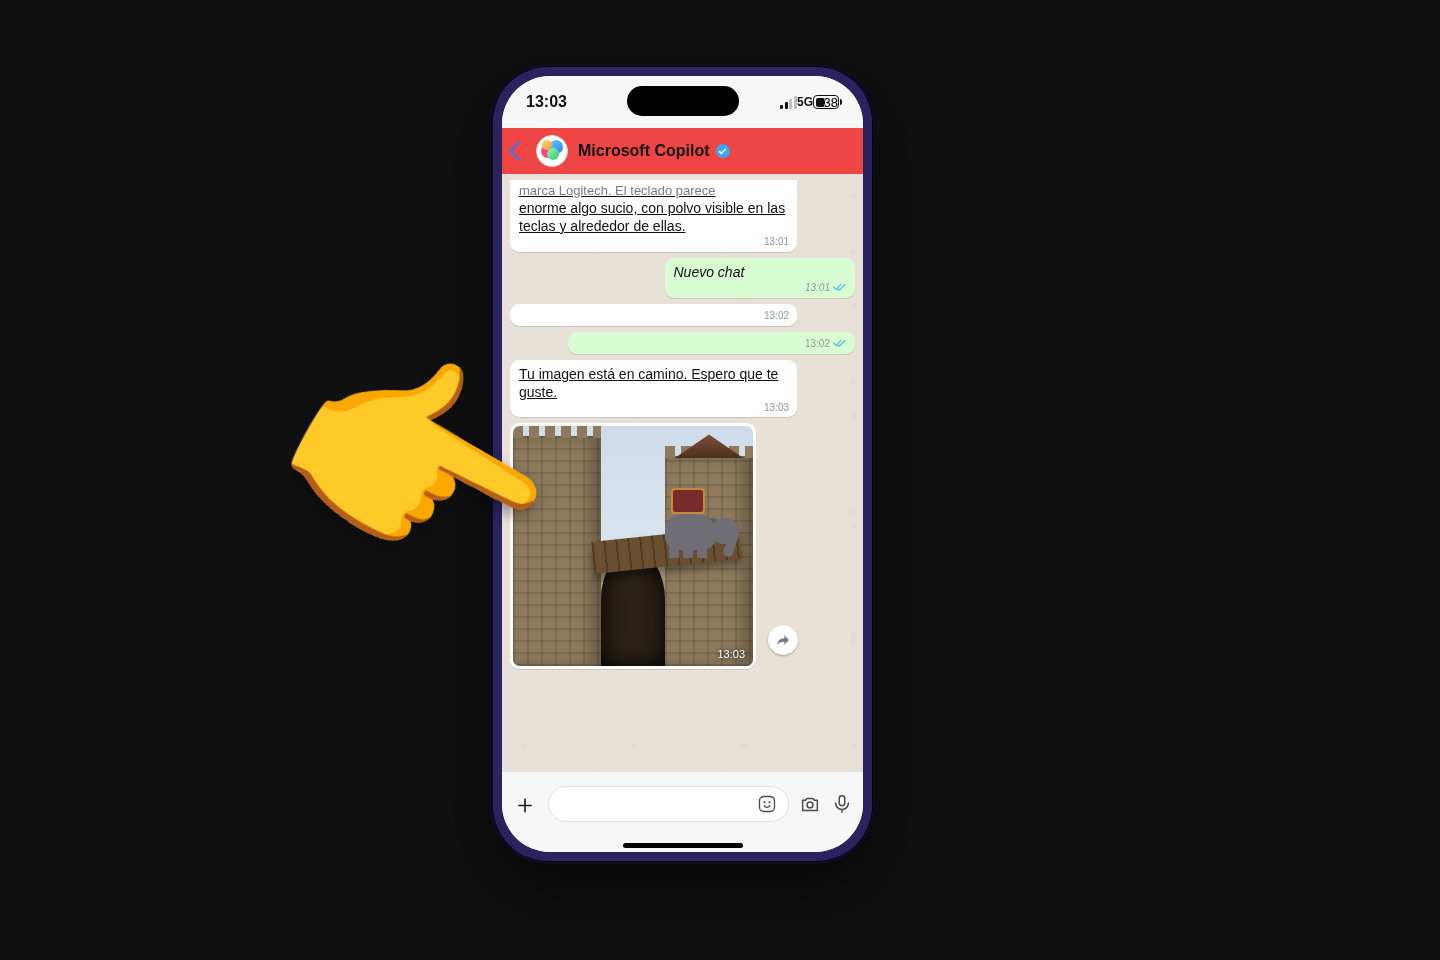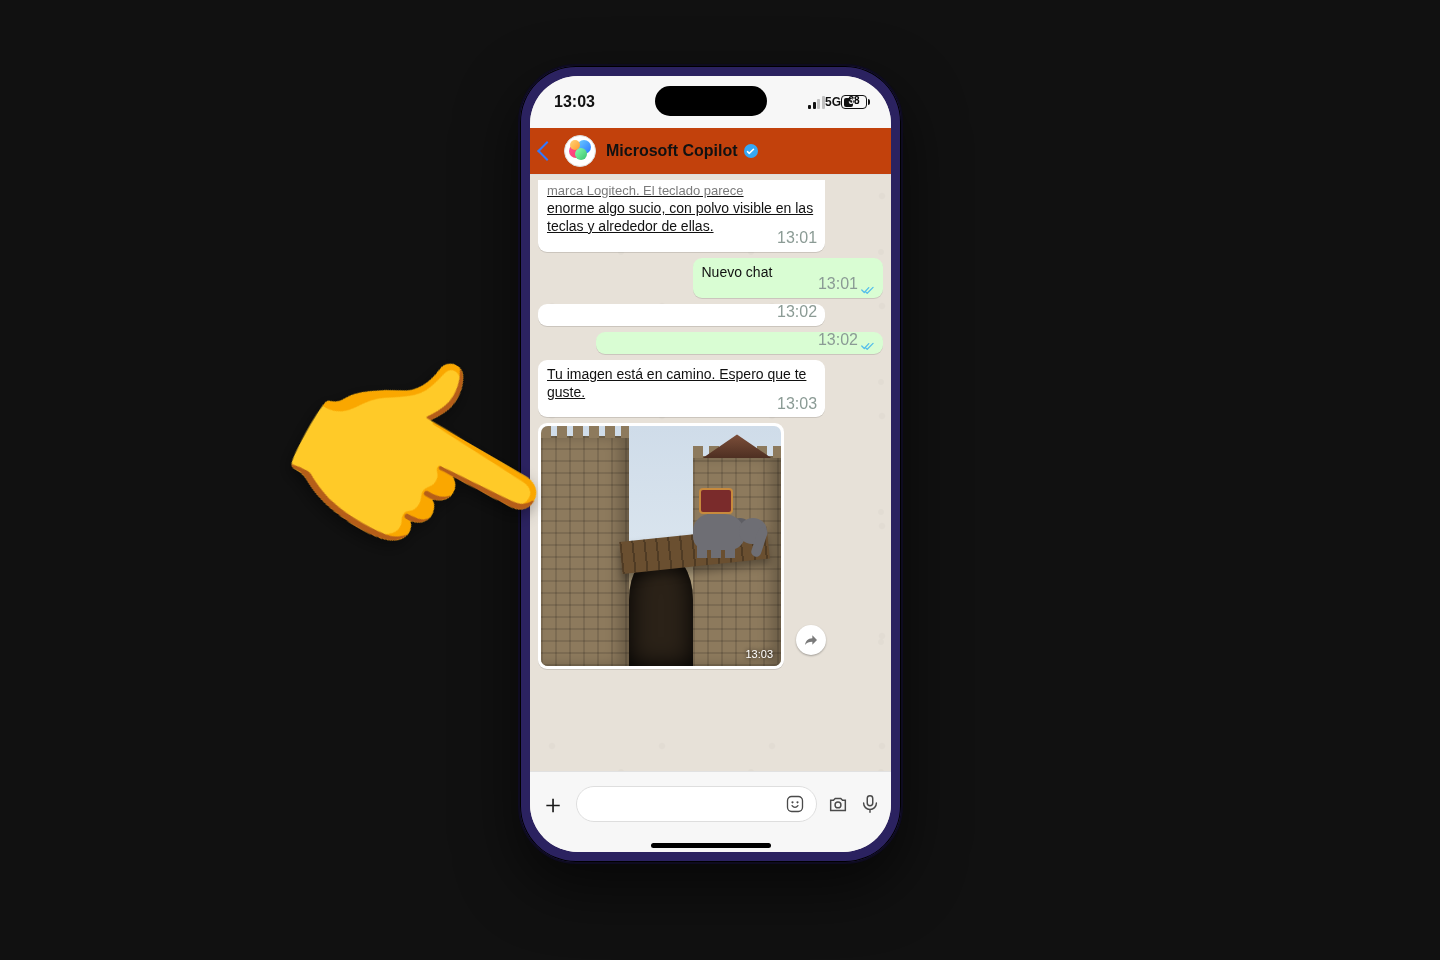--- a/index.html
+++ b/index.html
@@ -18,21 +18,20 @@
   .phone {
     position: absolute;
     left: 490px; top: 64px;
     width: 385px; height: 800px;
     background: #2b2260;
     border: 2px solid #0e0b20;
     border-radius: 58px;
     box-shadow: 0 0 0 1px #000 inset, 0 24px 60px rgba(0,0,0,0.6);
     padding: 10px;
     box-sizing: border-box;
-    margin-left: 28px;
   }
   .screen {
     position: relative;
     width: 100%; height: 100%;
     background: #e6e0d8;
     border-radius: 48px;
     overflow: hidden;
   }
   
   .island {
@@ -72,28 +71,28 @@
     width: 24px; height: 12px;
     border: 1.5px solid #111;
     border-radius: 4px;
     display: inline-block;
   }
   .battery::after {
     content:""; position:absolute; right:-4px; top:3px;
     width:2.5px; height:6px; background:#111; border-radius:0 2px 2px 0;
   }
   .battery .fill { position:absolute; left:1.5px; top:1.5px; bottom:1.5px; width:40%; background:#111; border-radius:2px; }
-  .battery .num { position:absolute; left:0; right:0; top:-1px; text-align:center; font-size:10px; font-weight:700; color:#fff; mix-blend-mode:difference; }
+  .battery .num { position:absolute; left:0; right:0; top:-1px; text-align:right; font-size:13px; font-weight:400; color:#fff; mix-blend-mode:difference; }
 
   
   .chat-header {
     position: absolute;
     top: 52px; left: 0; right: 0;
     height: 46px;
-    background: #c2410c;
+    background: #ef4444;
     border-bottom: 1px solid #dddddd;
     display: flex;
     align-items: center;
     padding: 0 10px;
     gap: 10px;
     z-index: 40;
   }
   .back-chevron {
     width: 12px; height: 12px;
     border-left: 2.5px solid #3078ff;
@@ -142,21 +141,21 @@
     margin: 6px 0;
     font-size: 14px;
     line-height: 1.28;
     box-shadow: 0 1px 0.5px rgba(0,0,0,0.12);
     word-wrap: break-word;
   }
   .bubble.in  { background:#ffffff; color:#111; margin-right:auto;text-decoration:underline; }
   .bubble.out { background:#d9fdd3; color:#111; margin-left:auto; }
   .bubble .ts {
     position:absolute; right:8px; bottom:3px;
-    font-size:16px; color:#8b9b95; display:flex; align-items:flex-end; gap:3px;
+    font-size:10px; color:#8b9b95; display:flex; align-items:flex-start; gap:3px;
   }
   .dblcheck { color:#53bdeb; }
   .dblcheck svg{ width:14px; height:10px; display:block; }
 
   .bubble.firstcut {
     border-top-left-radius:0; border-top-right-radius:0;
     margin-top:-6px; padding-top:2px;
   }
   .bubble.firstcut::before {
     content:""; display:block; height:0px;
@@ -366,21 +365,21 @@
       <div class="messages">
 
         <div class="bubble in firstcut" style="margin-top:0;">
           <span class="cutline">marca Logitech. El teclado parece</span><br>
           <span>enorme algo sucio, con polvo visible en las teclas y alrededor de ellas.</span>
           <span class="ts">
               <span>13:01</span>
             </span>
         </div>
 
-        <div class="bubble out" style="max-width:50%;">
+        <div class="bubble out" style="max-width:50%;font-style:italic;">
           <span>Nuevo chat</span>
           <span class="ts">
             <span>13:01</span>
             <span class="dblcheck">
               <svg viewBox="0 0 18 12">
                   <path d="M1 6l3.2 3.2L10 3M6.5 8.8L8 10.2 15.5 2.7" fill="none" stroke="currentColor" stroke-width="1.6" stroke-linecap="round" stroke-linejoin="round"></path>
                 </svg>
             </span>
           </span>
         </div>

